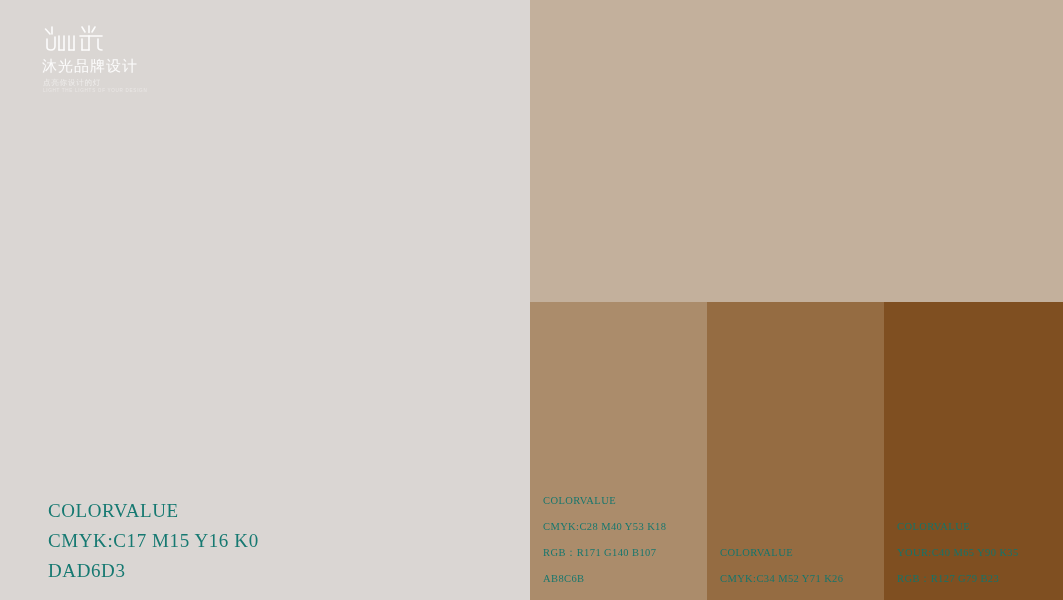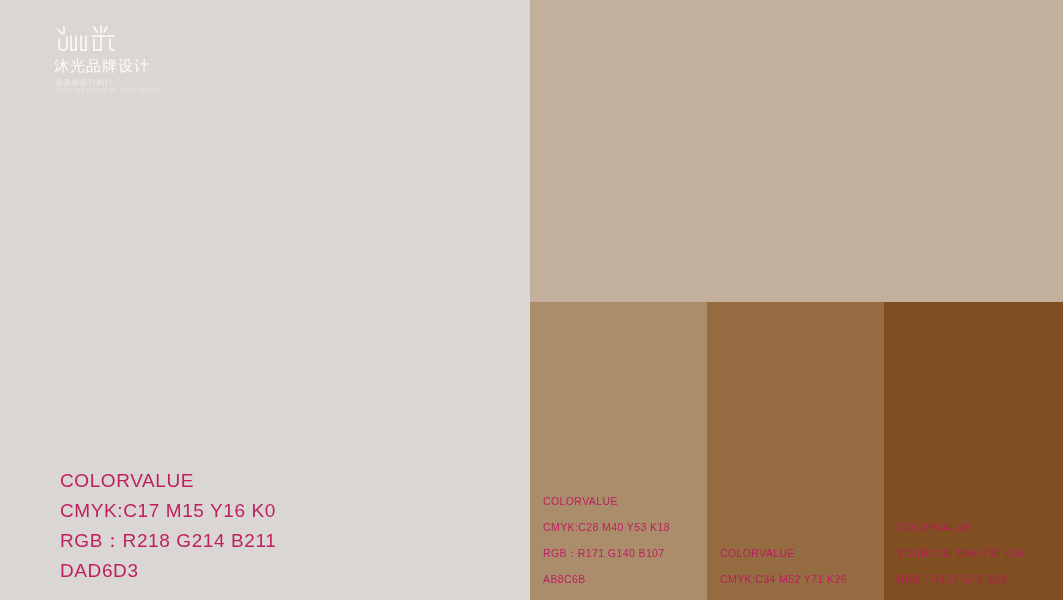--- a/index.html
+++ b/index.html
@@ -19,21 +19,21 @@
     width: 1063px;
     height: 600px;
   }
 
   
   .panel {
     position: absolute;
     box-sizing: border-box;
   }
   .panel-primary {
-    left: 12px;
+    left: 0;
     top: 0;
     width: 610px;
     height: 600px;
   }
   .panel-tan {
     left: 530px;
     top: 0;
     width: 533px;
     height: 302px;
   }
@@ -96,21 +96,22 @@
     letter-spacing: 0.7px;
     color: #ffffff;
     opacity: 0.42;
     line-height: 1.2;
     white-space: nowrap;
   }
 
   
   .cv {
     position: absolute;
-    color: #be185d;
+    color: #0f766e;
+    font-family: Liberation Serif, serif;
   }
   .cv-line {
     white-space: nowrap;
   }
 
   
   .cv-large {
     left: 48px;
     bottom: 14px;
   }
@@ -165,21 +166,20 @@
         </g>
       </svg>
       <div class="logo-name">沐光品牌设计</div>
       <div class="logo-tagline-cn">点亮你设计的灯</div>
       <div class="logo-tagline-en">LIGHT THE LIGHTS OF YOUR DESIGN</div>
     </div>
 
     <div class="cv cv-large">
       <div class="cv-line">COLORVALUE</div>
       <div class="cv-line">CMYK:C17 M15 Y16 K0</div>
-      <div class="cv-line">RGB：R218 G214 B211</div>
       <div class="cv-line">DAD6D3</div>
     </div>
   </div>
 
   <div class="panel panel-tan" style="background-color: rgb(195, 176, 156);">
     
   </div>
 
   <div class="panel panel-s1" style="background-color: rgb(171, 140, 107);"></div>
   <div class="cv cv-small cv-s1">

